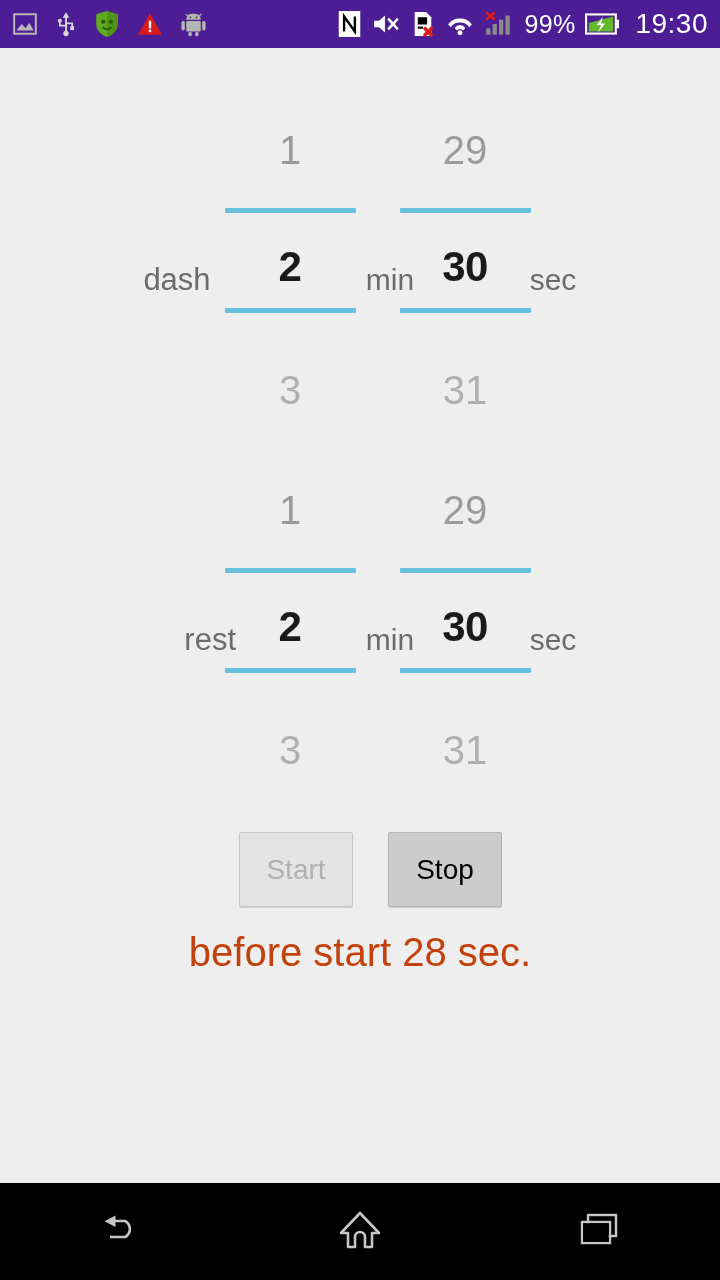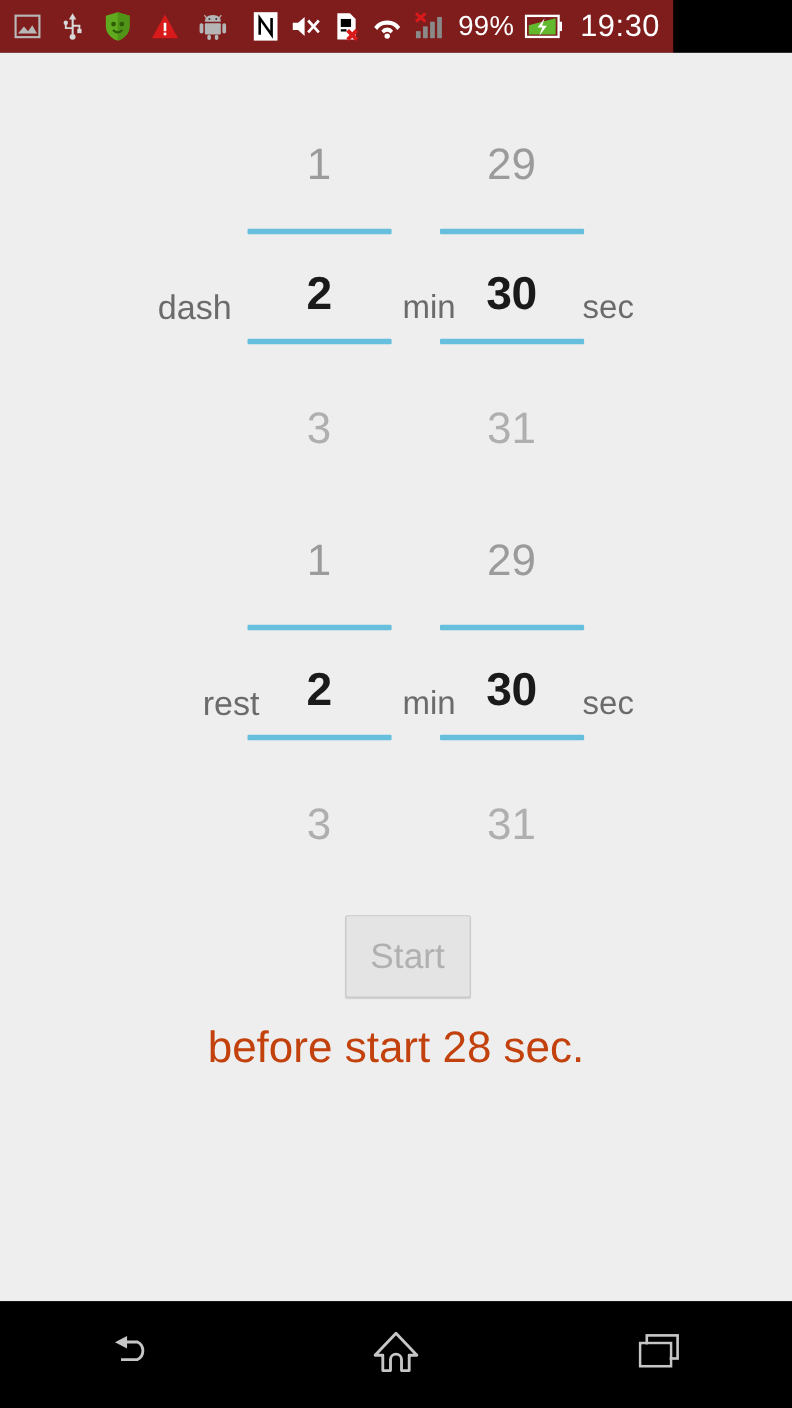--- a/index.html
+++ b/index.html
@@ -7,22 +7,22 @@
   html, body {
     width:720px; height:1280px;
     background:#000;
     font-family:"Liberation Sans", sans-serif;
     overflow:hidden;
   }
 
   
   .status-bar {
     position:absolute; top:0; left:0;
-    width:612px; height:48px;
-    background:#7f1d1d;
+    width:720px; height:48px;
+    background:#4c1d95;
     display:flex; align-items:center;
     padding:0 12px;
   }
   .sb-left  { display:flex; align-items:center; gap:17px; flex:0 0 auto; }
   .sb-right { display:flex; align-items:center; gap:10px; margin-left:auto; }
   .sb-icon  { display:flex; align-items:center; justify-content:center; }
   .sb-text {
     color:#fff; font-size:25px; letter-spacing:0.3px;
     font-family:"Liberation Sans", sans-serif;
   }
@@ -94,21 +94,21 @@
 
   
   .btn-row {
     position:absolute; top:784px; left:0;
     width:720px;
     display:flex; justify-content:center; align-items:flex-start;
     gap:14px;
   }
   .btn {
     width:114px; height:75px;
-    font-size:32px;
+    font-size:28px;
     font-family:"Liberation Sans", sans-serif;
     border-radius:2px;
     display:flex; align-items:center; justify-content:center;
     box-shadow:0 1px 1px rgba(0,0,0,0.14);
     margin-left:21px;
   }
   .btn-disabled {
     background:#e4e4e4;
     border:1px solid #c9c9c9;
     color:#b0b0b0;
@@ -309,20 +309,21 @@
         <div class="divider div-bottom"></div>
         <div class="ghost ghost-down">31</div>
       </div>
 
       <div class="unit unit-sec">sec</div>
     </div>
   </div>
 
   <div class="btn-row">
     <div class="btn btn-disabled">Start</div>
+    <div class="btn btn-enabled">Stop</div>
   </div>
 
   <div class="status-line">before start 28 sec.</div>
 </div>
 
 <div class="nav-bar">
 
   <div class="nav-btn">
     <span>
       <svg width="48" height="40" viewBox="0 0 48 40">

